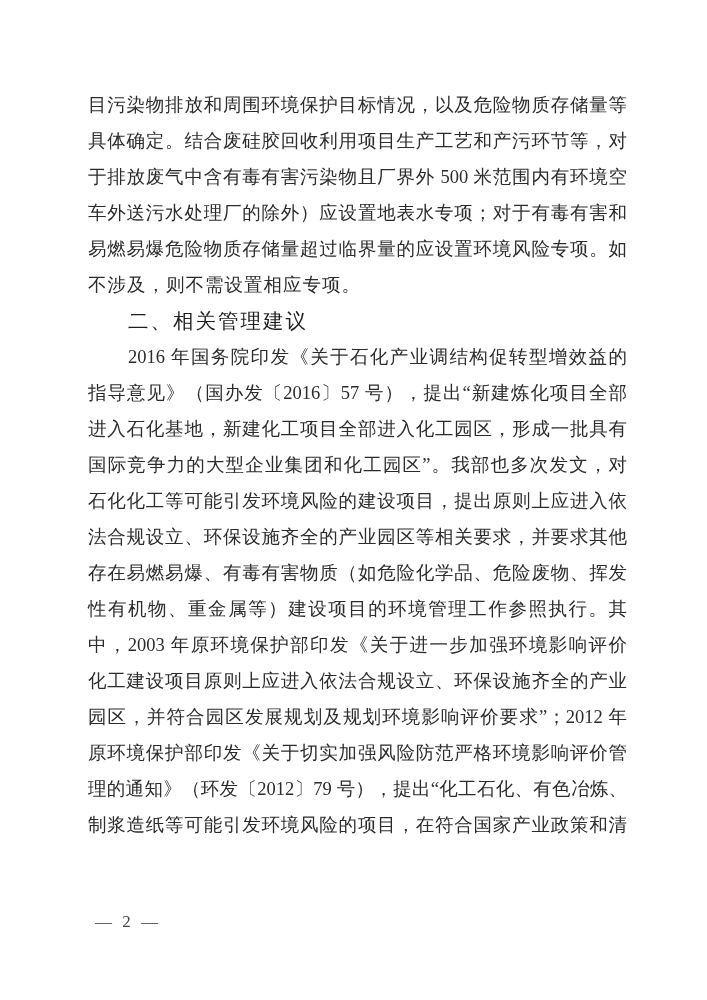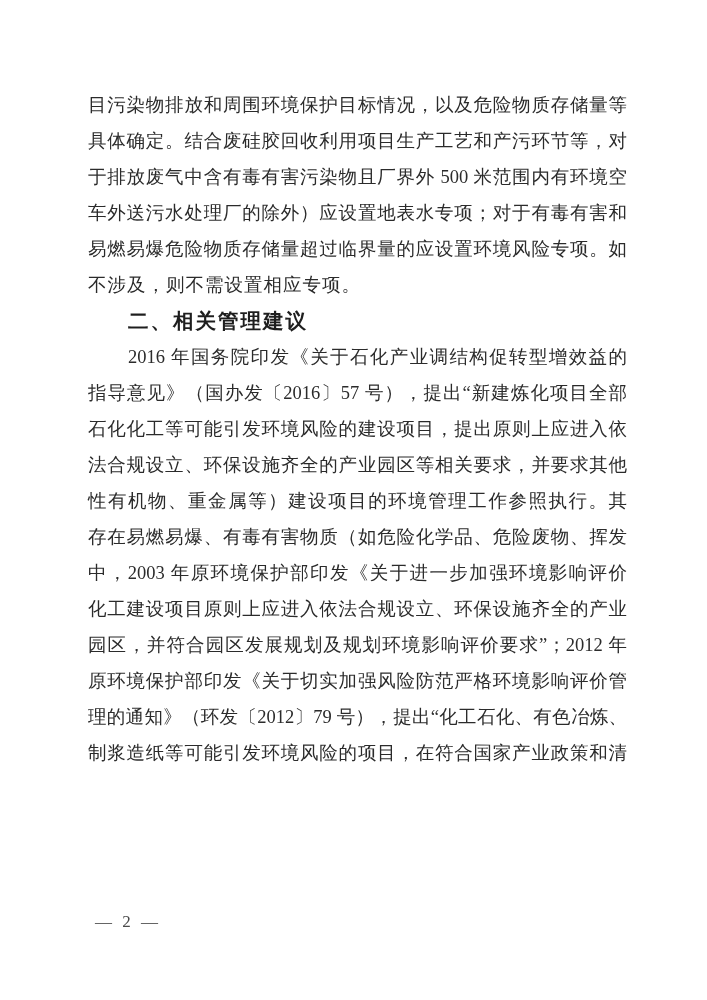--- a/index.html
+++ b/index.html
@@ -36,21 +36,21 @@
     text-align: right;
     text-align-last: left;
     letter-spacing: 1px;
   }
   .line.indent {
     text-indent: 40px;
     font-family: Liberation Serif, serif;
   }
   .line.heading {
     font-family: "Liberation Sans", "DejaVu Sans", sans-serif;
-    font-weight: bold;
+    font-weight: normal;
     font-size: 20.5px;
     color: #1e1e1e;
     text-align: right;
     text-align-last: left;
     letter-spacing: 2px;
     padding-left: 40px;
   }
   .page-number {
     position: absolute;
     left: 95px;
@@ -70,24 +70,26 @@
   <div class="text-block">
     <div class="line">目污染物排放和周围环境保护目标情况，以及危险物质存储量等</div>
     <div class="line">具体确定。结合废硅胶回收利用项目生产工艺和产污环节等，对</div>
     <div class="line">于排放废气中含有毒有害污染物且厂界外 500 米范围内有环境空</div>
     <div class="line">车外送污水处理厂的除外）应设置地表水专项；对于有毒有害和</div>
     <div class="line">易燃易爆危险物质存储量超过临界量的应设置环境风险专项。如</div>
     <div class="line flush">不涉及，则不需设置相应专项。</div>
     <div class="line heading">二、相关管理建议</div>
     <div class="line indent">2016 年国务院印发《关于石化产业调结构促转型增效益的</div>
     <div class="line">指导意见》（国办发〔2016〕57 号），提出“新建炼化项目全部</div>
+    <div class="line">进入石化基地，新建化工项目全部进入化工园区，形成一批具有</div>
+    <div class="line">国际竞争力的大型企业集团和化工园区”。我部也多次发文，对</div>
     <div class="line">石化化工等可能引发环境风险的建设项目，提出原则上应进入依</div>
     <div class="line">法合规设立、环保设施齐全的产业园区等相关要求，并要求其他</div>
+    <div class="line">存在易燃易爆、有毒有害物质（如危险化学品、危险废物、挥发</div>
     <div class="line">性有机物、重金属等）建设项目的环境管理工作参照执行。其</div>
-    <div class="line">存在易燃易爆、有毒有害物质（如危险化学品、危险废物、挥发</div>
     <div class="line">中，2003 年原环境保护部印发《关于进一步加强环境影响评价</div>
     <div class="line">化工建设项目原则上应进入依法合规设立、环保设施齐全的产业</div>
     <div class="line">园区，并符合园区发展规划及规划环境影响评价要求”；2012 年</div>
     <div class="line">原环境保护部印发《关于切实加强风险防范严格环境影响评价管</div>
     <div class="line">理的通知》（环发〔2012〕79 号），提出“化工石化、有色冶炼、</div>
     <div class="line">制浆造纸等可能引发环境风险的项目，在符合国家产业政策和清</div>
   </div>
   <div class="page-number">— 2 —</div>
 </div>
 

